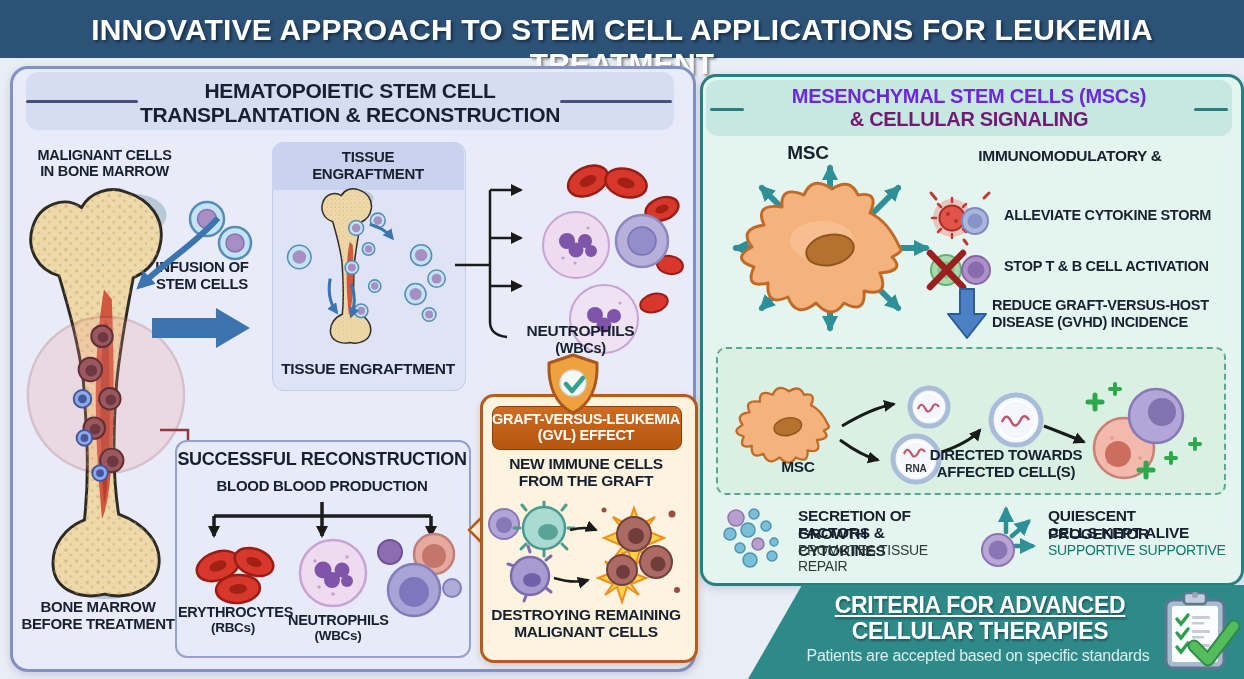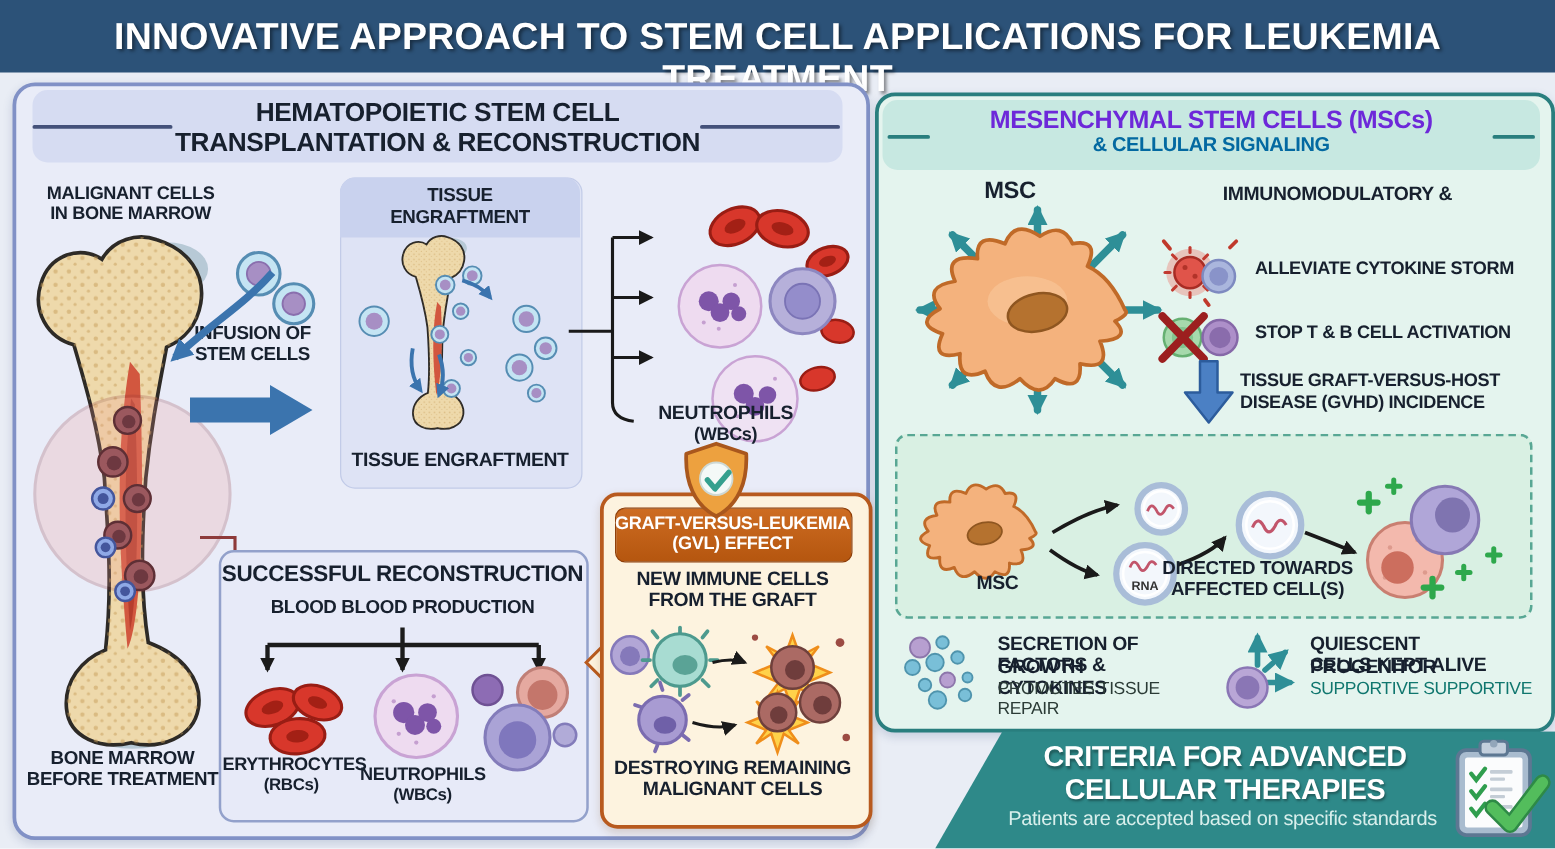--- a/index.html
+++ b/index.html
@@ -292,21 +292,21 @@
     <path d="M68,84 Q88,90 102,86" stroke="#1a1a1a" stroke-width="2.5" fill="none" marker-end="url(#mBlack)"></path>
   </svg>
   <div class="lbl" style="left:484px;top:606px;width:204px;font-size:15.5px;">DESTROYING REMAINING</div>
   <div class="lbl" style="left:484px;top:623px;width:204px;font-size:15.5px;">MALIGNANT CELLS</div>
 
   <div class="panel" style="left:700px;top:74px;width:538px;height:506px;background:#e4f4ee;border:3px solid #297e7e;border-radius:16px;"></div>
   <div class="abs" style="left:706px;top:80px;width:526px;height:56px;background:#c7e8e1;border-radius:12px;"></div>
   <div class="rule" style="left:710px;top:108px;width:34px;background:#297e7e;"></div>
   <div class="rule" style="left:1194px;top:108px;width:34px;background:#297e7e;"></div>
   <div class="lbl" style="left:720px;top:85px;width:498px;font-size:20px;color:#6d28d9;">MESENCHYMAL STEM CELLS (MSCs)</div>
-  <div class="lbl" style="left:720px;top:108px;width:498px;font-size:16px;color:#0369a1;">&amp; CELLULAR SIGNALING</div>
+  <div class="lbl" style="left:720px;top:108px;width:498px;font-size:20px;color:#701a75;">&amp; CELLULAR SIGNALING</div>
 
   <div class="lbl" style="left:778px;top:142px;width:60px;font-size:19px;">MSC</div>
 
   <svg style="left:706px;top:150px;" width="256" height="188" viewBox="0 0 256 188">
     <g stroke="#2e8f97" stroke-width="6" stroke-linecap="round">
       <path d="M188,98 H220" marker-end="url(#mTeal)"></path>
       <path d="M168,62 L192,38" marker-end="url(#mTeal)"></path>
       <path d="M124,50 V18" marker-end="url(#mTeal)"></path>
       <path d="M80,62 L56,38" marker-end="url(#mTeal)"></path>
       <path d="M62,98 H30" marker-end="url(#mTeal)"></path>
@@ -356,21 +356,21 @@
     <g stroke="#9c1f1f" stroke-width="6.5" stroke-linecap="round">
         <line x1="5" y1="9" x2="38" y2="43"></line>
         <line x1="38" y1="9" x2="5" y2="43"></line>
       </g>
   </svg>
   <div class="lbl" style="left:1004px;top:258px;width:234px;font-size:14.5px;text-align:left;">STOP T &amp; B CELL ACTIVATION</div>
 
   <svg style="left:946px;top:288px;" width="42" height="52" viewBox="0 0 42 52">
     <polygon points="14,1 28,1 28,26 40,26 21,50 2,26 14,26" fill="#4b80c4" stroke="#2c5c9c" stroke-width="2" stroke-linejoin="round"></polygon>
   </svg>
-  <div class="lbl" style="left:992px;top:297px;width:246px;font-size:14.5px;text-align:left;">TISSUE GRAFT-VERSUS-HOST</div>
+  <div class="lbl" style="left:992px;top:297px;width:246px;font-size:14.5px;text-align:left;">REDUCE GRAFT-VERSUS-HOST</div>
   <div class="lbl" style="left:992px;top:314px;width:246px;font-size:14.5px;text-align:left;">DISEASE (GVHD) INCIDENCE</div>
 
   <div class="abs" style="left:716px;top:347px;width:506px;height:144px;background:#d9f0e3;border:2px dashed #58a794;border-radius:10px;"></div>
   <svg style="left:722px;top:380px;" width="494" height="104" viewBox="0 0 494 104">
     <g transform="translate(2,2) scale(0.58)">
       <path d="M180,75 Q168,48 150,40 Q160,18 138,22 Q130,4 112,16 Q92,2 84,22 Q60,12 62,34 Q34,30 44,52 Q18,56 32,74 Q10,86 34,94 Q24,116 48,110 Q46,134 68,124 Q76,146 96,130 Q112,148 124,130 Q146,142 144,118 Q170,124 160,100 Q186,98 172,84 Q184,78 180,75 Z" fill="#f4b27d" stroke="#c06a28" stroke-width="4" stroke-linejoin="round"></path>
       <ellipse cx="110" cy="77" rx="24" ry="15" fill="#b5722f" stroke="#8f5620" stroke-width="2.5" transform="rotate(-12 110 77)"></ellipse>
     </g>
     <g stroke="#1a1a1a" stroke-width="3" fill="none">
       <path d="M120,46 Q150,28 172,24" marker-end="url(#mBlack)"></path>
@@ -450,21 +450,21 @@
       <path d="M38,48 H56" marker-end="url(#mTeal)"></path>
     </g>
     <circle cx="22" cy="52" r="16" fill="#b9a6d6" stroke="#8a76b5" stroke-width="2"></circle>
     <circle cx="22" cy="52" r="9.5" fill="#8a76b5"></circle>
   </svg>
   <div class="lbl" style="left:1048px;top:507px;width:190px;font-size:15.5px;text-align:left;">QUIESCENT PROGENITOR</div>
   <div class="lbl" style="left:1048px;top:524px;width:190px;font-size:15.5px;text-align:left;">CELLS KEPT ALIVE</div>
   <div class="lbl sub" style="left:1048px;top:543px;width:190px;font-size:14px;color:#0f766e;text-align:left;">SUPPORTIVE SUPPORTIVE</div>
 
   <div class="abs" style="left:748px;top:585px;width:496px;height:94px;background:#2e8989;clip-path:polygon(54px 0,100% 0,100% 100%,0 100%);"></div>
-  <div class="lbl" style="left:790px;top:592px;width:380px;font-size:23px;color:#ffffff;text-shadow:1px 2px 2px rgba(0,0,0,.35);">CRITERIA FOR ADVANCED</div>
+  <div class="lbl" style="left:790px;top:592px;width:380px;font-size:23px;color:#ffffff;text-shadow:1px 2px 2px rgba(0,0,0,.35);text-decoration:underline;">CRITERIA FOR ADVANCED</div>
   <div class="lbl" style="left:790px;top:618px;width:380px;font-size:23px;color:#ffffff;text-shadow:1px 2px 2px rgba(0,0,0,.35);">CELLULAR THERAPIES</div>
   <div class="lbl sub" style="left:768px;top:647px;width:420px;font-size:16px;color:#d8efec;font-weight:400;">Patients are accepted based on specific standards</div>
   <svg style="left:1158px;top:590px;" width="80" height="84" viewBox="0 0 80 84">
     <rect x="8" y="10" width="58" height="68" rx="7" fill="#a9bccf" stroke="#5d7792" stroke-width="3"></rect>
     <rect x="26" y="3" width="22" height="11" rx="3" fill="#c3cfdd" stroke="#5d7792" stroke-width="2.5"></rect>
     <circle cx="37" cy="5" r="3" fill="#93a6ba"></circle>
     <rect x="14" y="16" width="46" height="56" rx="2" fill="#fbfcfd"></rect>
     <g stroke="#2f9e4e" stroke-width="3.5" fill="none" stroke-linecap="round">
       <path d="M19,29 l4,5 l7,-9"></path>
         <path d="M19,43 l4,5 l7,-9"></path>

